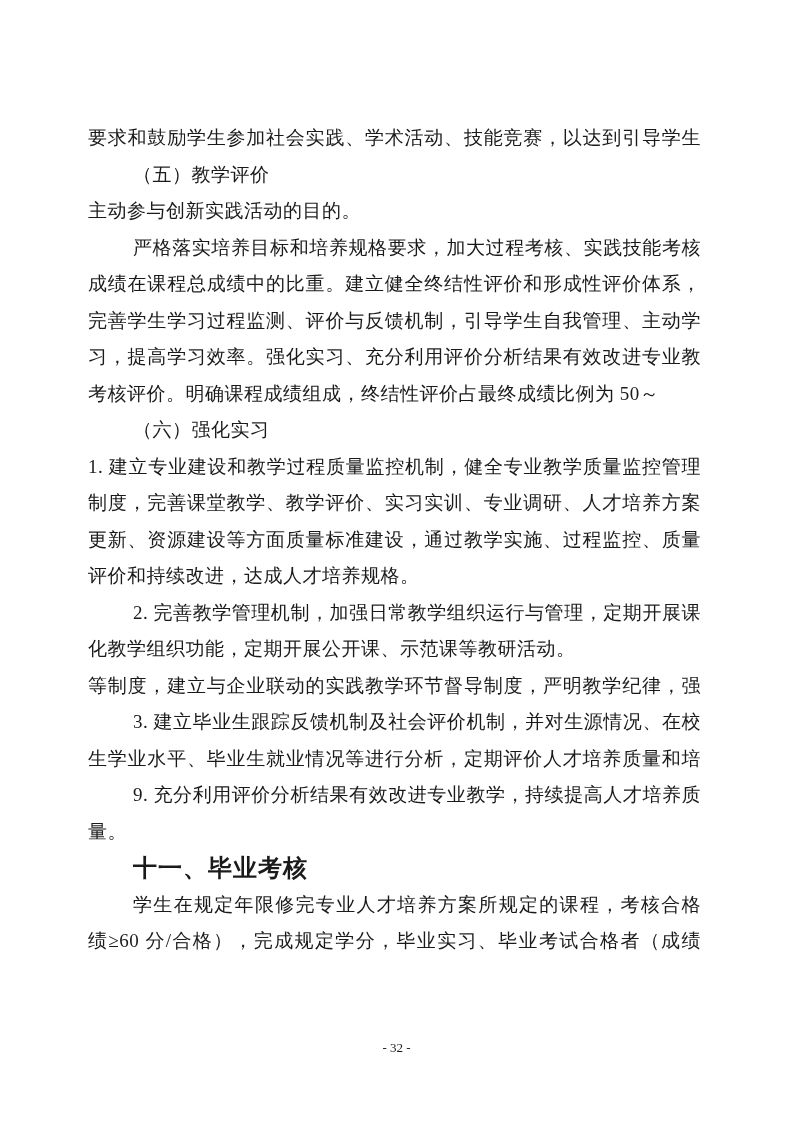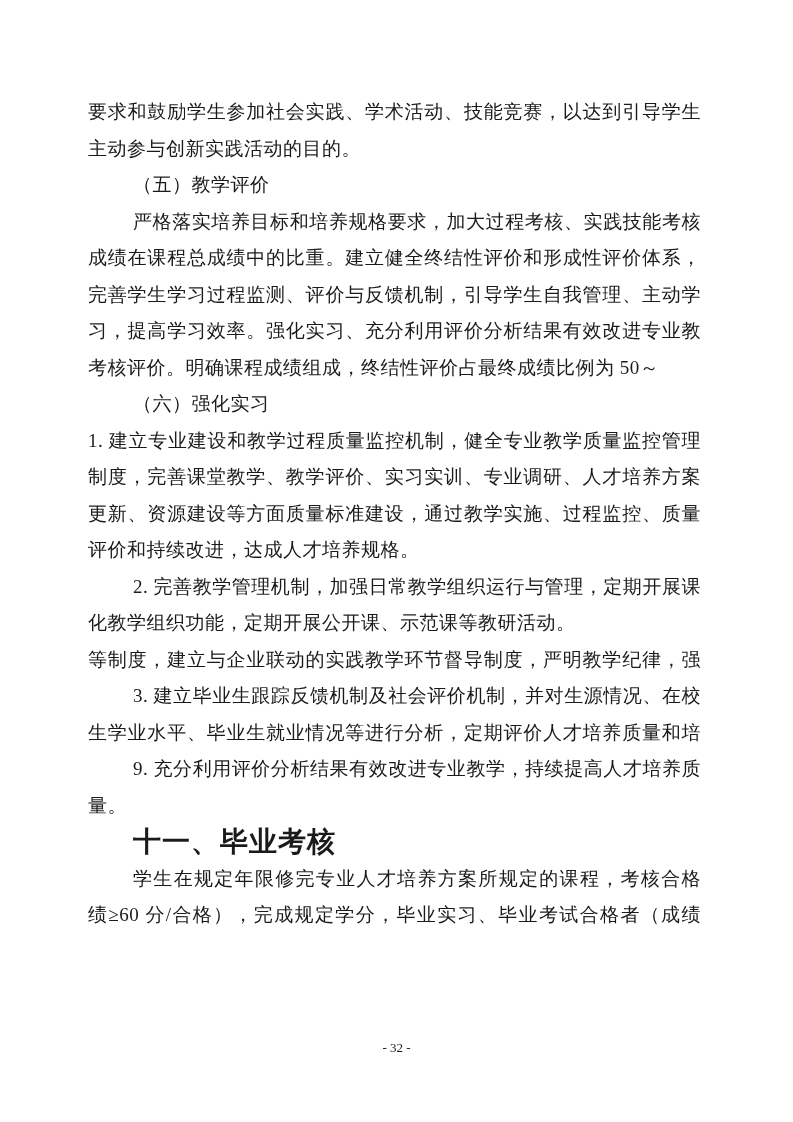--- a/index.html
+++ b/index.html
@@ -16,64 +16,64 @@
     overflow: hidden;
   }
   .page {
     position: absolute;
     inset: 0;
     background: #ffffff;
   }
   .doc-body {
     position: absolute;
     left: 88px;
-    top: 94px;
+    top: 120px;
     width: 613px;
   }
   .line {
     font-size: 19px;
     height: 36.5px;
     line-height: 36.5px;
     text-align: left;
     overflow: hidden;
     letter-spacing: 0.5px;
   }
   .line.justify {
     text-align: justify;
     text-align-last: justify;
     text-justify: inter-character;
   }
   .line.indent {
     text-indent: 45px;
   }
   .line.bold {
     font-weight: 700;
-    font-size: 28px;
+    font-size: 24px;
     font-family: "Liberation Sans", "DejaVu Sans", sans-serif;
     letter-spacing: 1px;
   }
   .footer {
     position: absolute;
     left: 0;
     right: 0;
     top: 1036px;
     text-align: center;
     font-size: 13px;
     line-height: 24px;
     color: #1a1a1a;
   }
 </style>
 </head>
 <body>
 
 <div class="page">
   <div class="doc-body">
       <div class="line justify">要求和鼓励学生参加社会实践、学术活动、技能竞赛，以达到引导学生</div>
+      <div class="line indent">（五）教学评价</div>
       <div class="line">主动参与创新实践活动的目的。</div>
-      <div class="line indent">（五）教学评价</div>
       <div class="line indent justify">严格落实培养目标和培养规格要求，加大过程考核、实践技能考核</div>
       <div class="line justify">成绩在课程总成绩中的比重。建立健全终结性评价和形成性评价体系，</div>
       <div class="line justify">完善学生学习过程监测、评价与反馈机制，引导学生自我管理、主动学</div>
       <div class="line justify">习，提高学习效率。强化实习、充分利用评价分析结果有效改进专业教学</div>
       <div class="line">考核评价。明确课程成绩组成，终结性评价占最终成绩比例为 50～70%。</div>
       <div class="line indent">（六）强化实习</div>
       <div class="line justify">1. 建立专业建设和教学过程质量监控机制，健全专业教学质量监控管理</div>
       <div class="line justify">制度，完善课堂教学、教学评价、实习实训、专业调研、人才培养方案</div>
       <div class="line justify">更新、资源建设等方面质量标准建设，通过教学实施、过程监控、质量</div>
       <div class="line">评价和持续改进，达成人才培养规格。</div>

